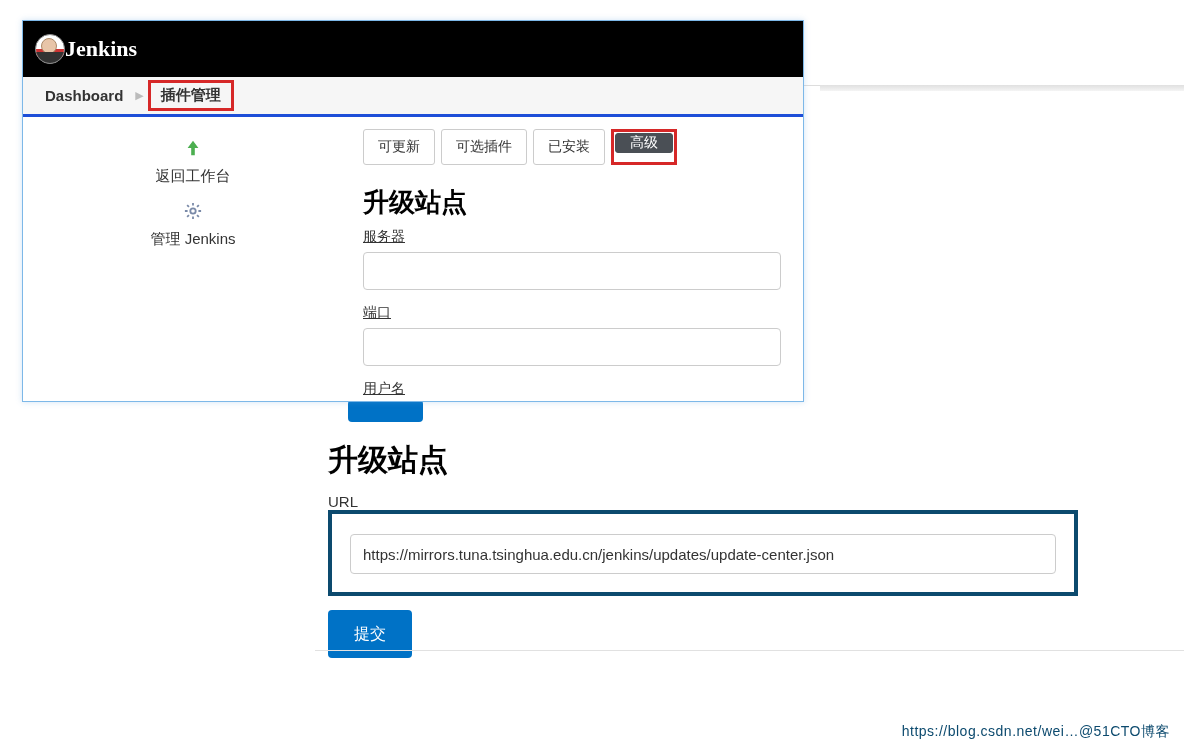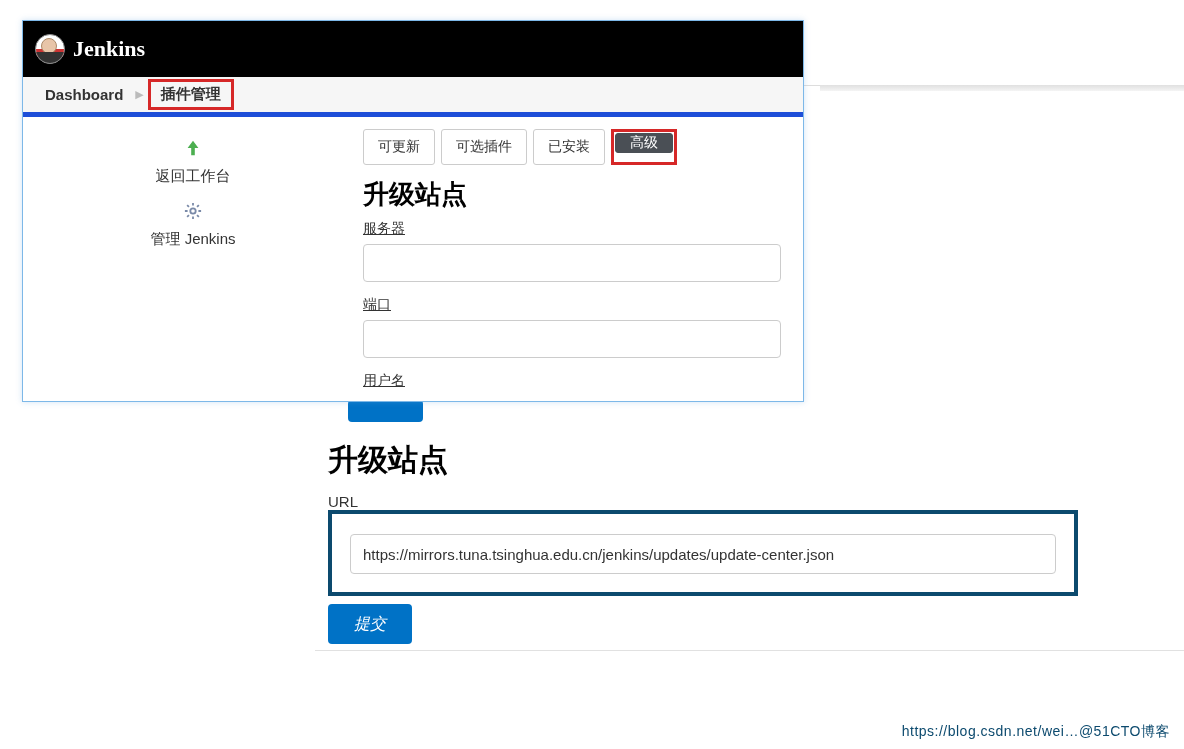--- a/index.html
+++ b/index.html
@@ -1,50 +1,50 @@
 <!DOCTYPE html>
 <html><head>
 <meta charset="utf-8">
 <style>
   * { box-sizing: border-box; margin: 0; padding: 0; }
   body { font-family: "Helvetica Neue", Arial, "Microsoft YaHei", sans-serif; background: #fff; width: 1184px; height: 749px; position: relative; overflow: hidden; }
   .behind-area { position: absolute; left: 328px; top: 85px; width: 856px; height: 664px; border-top: 1px solid #ddd; }
   .behind-blue-btn { position:absolute; left: 348px; top: 400px; width: 75px; height: 22px; background:#0072c6; border-radius:4px; }
   .overlay { position: absolute; left: 22px; top: 20px; width: 782px; height: 382px; border: 1px solid #7db8e8; box-shadow: 0 0 6px rgba(100,160,220,.3); background:#fff; overflow:hidden; }
   .topbar { height: 56px; background:#000; display:flex; align-items:center; padding: 0 12px; }
-  .jenkins-logo { display:flex; align-items:center; gap:8px; }
+  .jenkins-logo { display:flex; align-items:center; gap:0; }
   .logo-circle { width:30px; height:30px; border-radius:50%; background:#fff; position:relative; overflow:hidden; border:1px solid #888;}
   .logo-face { position:absolute; top:3px; left:5px; width:16px; height:16px; border-radius:50%; background:#e8c5a8; border:1px solid #aa8866;}
   .logo-chef { position:absolute; bottom:-3px; left:-3px; width:36px; height:14px; background:#333;}
   .logo-red { position:absolute; top:14px; left:0; width:30px; height:8px; background:#c33;}
   .jenkins-title { color:#fff; font-size:22px; font-weight:bold; font-family: Georgia, serif;}
-  .breadcrumb-bar { height:40px; background:#f6f6f6; border-bottom:5px solid #1d4ed8; display:flex; align-items:center; padding:0 14px; font-size:15px; color:#333;}
+  .breadcrumb-bar { height:40px; background:#f6f6f6; border-bottom:3px solid #1d4ed8; display:flex; align-items:center; padding:0 14px; font-size:15px; color:#333;}
   .bc-item { padding: 4px 8px; font-weight:bold;}
   .bc-sep { color:#bbb; font-size: 11px; margin:0 4px;}
   .bc-highlight { border: 3px solid #d62828; padding: 3px 10px; font-weight:bold; }
   .body-row { display:flex; height: calc(100% - 96px);}
   .sidebar { width: 340px; padding: 14px 10px;}
   .side-item { display:flex; align-items:center; gap:10px; padding:8px 12px; font-size:15px; color:#333; cursor:pointer;flex-direction:column; }
   .icon-arrow { width:18px; height:18px; }
   .icon-gear { width:18px; height:18px; color:#7a8aa8; }
   .content { flex:1; padding: 12px 0 0 0;}
-  .tabs-row { display:flex; gap:6px; align-items:stretch; margin-bottom: 12px; position:relative;}
+  .tabs-row { display:flex; gap:6px; align-items:stretch; margin-bottom: 20px; position:relative;}
   .tab { border:1px solid #ccc; background:#fff; padding: 8px 14px; font-size:14px; color:#333; cursor:pointer; border-radius:3px;}
   .tab-active-wrap { border: 3px solid #d62828; padding:1px; display:inline-block;}
   .tab-active { background:#4a4f55; color:#fff; border:1px solid #4a4f55; padding: 0 14px; font-size:14px; border-radius:3px; cursor:pointer; display:inline-block;}
   .section-title { font-size:26px; font-weight:bold; margin: 6px 0 8px 0;}
   .field-label { font-size:14px; color:#333; margin: 4px 0 6px 0; text-decoration: underline;}
   .text-input { width: 418px; height: 38px; border:1px solid #ccc; border-radius:4px; padding: 6px 10px; font-size:14px; background:#fff; }
   
   .lower { position:absolute; left:328px; top:440px; width:750px;}
   .upgrade-title { font-size:30px; font-weight:bold; margin-bottom:12px;}
   .url-label { font-size:15px; color:#333; margin-bottom:6px;}
   .red-box { border:4px solid #0c4a6e; padding: 20px 18px 18px 18px; margin-top: -6px;}
   .url-input { width: 100%; height: 40px; border:1px solid #ccc; border-radius:4px; padding: 8px 12px; font-size:15px; color:#333;}
-  .submit-btn { margin-top: 8px; background:#0072c6; color:#fff; border:none; height:40px; width:84px; font-size:16px; border-radius:4px; cursor:pointer;font-style:italic;}
+  .submit-btn { margin-top: 14px; background:#0072c6; color:#fff; border:none; height:48px; width:84px; font-size:16px; border-radius:4px; cursor:pointer;}
   .bottom-hr { position:absolute; left:315px; top:650px; width:870px; border-top:1px solid #e1e1e1;}
   .watermark { position:absolute; right:14px; bottom:8px; color:#0c4a6e; font-size:14px; letter-spacing:.5px; }
   .top-gray-bar { position:absolute; left:820px; top:85px; width:364px; height:6px; background:linear-gradient(#e0e0e0,#f4f4f4);}
 </style>
 </head>
 <body>
 
 <div class="behind-area"></div>
 <div class="top-gray-bar"></div>
 <div class="behind-blue-btn"></div>

